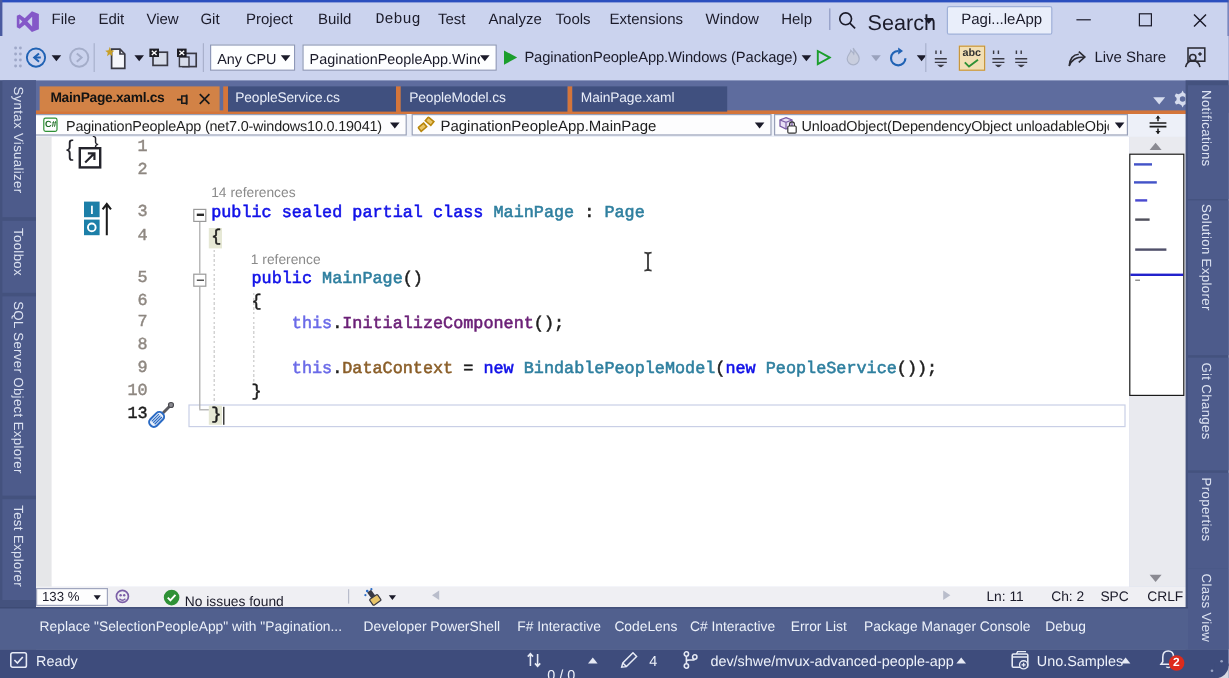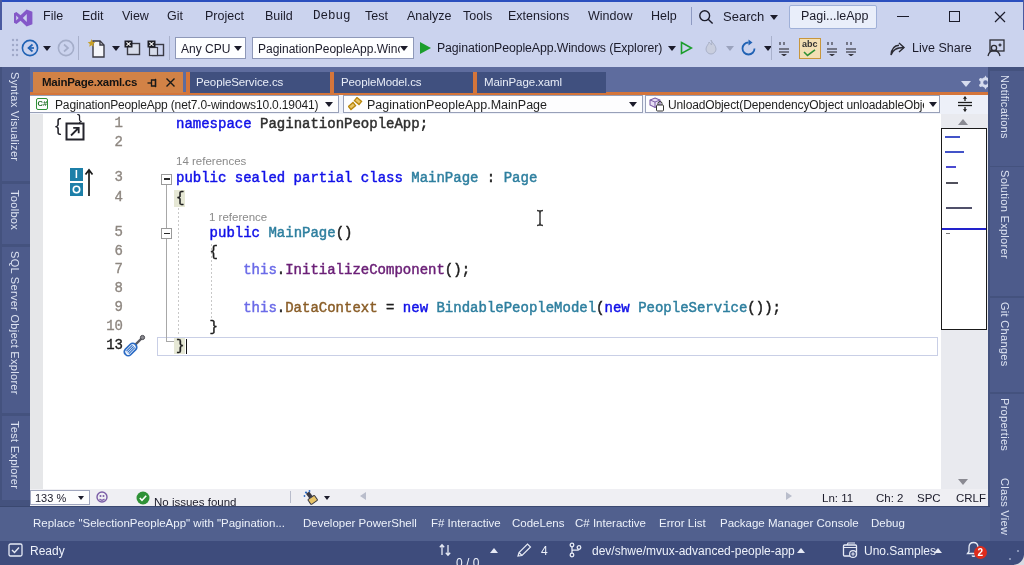--- a/index.html
+++ b/index.html
@@ -40,21 +40,21 @@
   <div class="abs ui" style="left:407px;top:9px;font-size:12.5px;">Analyze</div>
   <div class="abs ui" style="left:463px;top:9px;font-size:12.5px;">Tools</div>
   <div class="abs ui" style="left:508px;top:9px;font-size:12.5px;">Extensions</div>
   <div class="abs ui" style="left:588px;top:9px;font-size:12.5px;">Window</div>
   <div class="abs ui" style="left:651px;top:9px;font-size:12.5px;">Help</div>
 
   <svg class="abs" style="left:698px;top:9px;" width="16" height="16" viewBox="0 0 16 16">
       <circle cx="6.7" cy="6.7" r="4.9" fill="none" stroke="#1b1b2a" stroke-width="1.4"></circle>
       <line x1="10.2" y1="10.2" x2="14.6" y2="14.6" stroke="#1b1b2a" stroke-width="1.4"></line>
     </svg>
-  <div class="abs ui" style="left:723px;top:9px;font-size:13px;">Search</div>
+  <div class="abs ui" style="left:723px;top:9px;font-size:18px;">Search</div>
   <div class="abs" style="left:770px;top:15px;width:0;height:0;border-left:4px solid transparent;border-right:4px solid transparent;border-top:5px solid #1b1b2a;"></div>
   <div class="abs" style="left:691px;top:7px;width:1px;height:18px;background:#8e9ac2;"></div>
   <div class="abs" style="left:789px;top:5px;width:86px;height:22px;background:#E9EEFA;border:1px solid #9FB0D8;border-radius:2px;"></div>
   <div class="abs ui" style="left:801px;top:9px;font-size:12.5px;">Pagi...leApp</div>
 
   <div class="abs" style="left:897px;top:16px;width:12px;height:1.4px;background:#1b1b2a;"></div>
   <div class="abs" style="left:949px;top:11px;width:9px;height:9px;border:1.2px solid #1b1b2a;"></div>
   <svg class="abs" style="left:994px;top:11px;" width="12" height="12" viewBox="0 0 12 12">
       <path d="M1 1 L11 11 M11 1 L1 11" stroke="#1b1b2a" stroke-width="1.2"></path>
     </svg>
@@ -113,21 +113,21 @@
   <div class="abs ui" style="left:181px;top:41.5px;font-size:12px;">Any CPU</div>
   <div class="abs" style="left:234px;top:46px;width:0;height:0;border-left:4px solid transparent;border-right:4px solid transparent;border-top:5px solid #1b1b2a;"></div>
 
   <div class="abs" style="left:252px;top:37px;width:162px;height:22px;background:#FDFEFF;border:1px solid #8E98B8;box-sizing:border-box;overflow:hidden;"></div>
   <div class="abs ui" style="left:258px;top:41.5px;font-size:12px;white-space:nowrap;width:142px;overflow:hidden;">PaginationPeopleApp.Winc</div>
   <div class="abs" style="left:400px;top:46px;width:0;height:0;border-left:4px solid transparent;border-right:4px solid transparent;border-top:5px solid #1b1b2a;"></div>
 
   <svg class="abs" style="left:419px;top:41px;" width="13" height="14" viewBox="0 0 13 14">
       <path d="M1 1 L12 7 L1 13 Z" fill="#1B9E2C"></path>
     </svg>
-  <div class="abs ui" style="left:437px;top:41px;font-size:12.3px;letter-spacing:-0.1px;">PaginationPeopleApp.Windows (Explorer)</div>
+  <div class="abs ui" style="left:437px;top:41px;font-size:12.3px;letter-spacing:-0.1px;">PaginationPeopleApp.Windows (Package)</div>
   <div class="abs" style="left:668px;top:46px;width:0;height:0;border-left:4px solid transparent;border-right:4px solid transparent;border-top:5px solid #1b1b2a;"></div>
   <svg class="abs" style="left:680px;top:41px;" width="13" height="14" viewBox="0 0 13 14">
       <path d="M1.5 1.5 L11.5 7 L1.5 12.5 Z" fill="none" stroke="#1B9E2C" stroke-width="1.6"></path>
     </svg>
 
   <svg class="abs" style="left:703px;top:39px;" width="17" height="18" viewBox="0 0 17 18">
       <path d="M8 1 C9 4 13 6 13 10 A5 5 0 0 1 3 10 C3 7 6 5 6 3 C7 4 8 5 8.5 6 C9 4.5 8.5 2.5 8 1 Z" fill="#C9CEDE" stroke="#AAB2C8" stroke-width="1"></path>
     </svg>
   <div class="abs" style="left:726px;top:46px;width:0;height:0;border-left:4px solid transparent;border-right:4px solid transparent;border-top:5px solid #9AA2BC;"></div>
 
@@ -300,21 +300,20 @@
       <line x1="12" y1="14" x2="20" y2="6" stroke="#5A5A60" stroke-width="2.4"></line>
       <circle cx="20.5" cy="5.5" r="2.1" fill="#8A8A90" stroke="#4A4A50" stroke-width="1"></circle>
       <g transform="rotate(45 8.5 17.5)">
         <rect x="4.7" y="10.5" width="7.6" height="14" rx="3.4" fill="#EAF1FB" stroke="#2B6BC4" stroke-width="1.7"></rect>
         <line x1="6.8" y1="13" x2="6.8" y2="21.5" stroke="#2B6BC4" stroke-width="1"></line>
         <line x1="8.5" y1="13" x2="8.5" y2="21.5" stroke="#2B6BC4" stroke-width="1"></line>
         <line x1="10.2" y1="13" x2="10.2" y2="21.5" stroke="#2B6BC4" stroke-width="1"></line>
       </g>
     </svg>
 
-  <div class="abs mono" style="left:176px;top:114.5px;"><span class="k">namespace</span><span class="pl"> </span><span style="color:#2F2F2F">PaginationPeopleApp</span><span class="pl">;</span></div>
   <div class="abs lens" style="left:176px;top:155px;">14 references</div>
   <div class="abs mono" style="left:176px;top:169px;"><span class="k">public sealed partial class</span><span class="pl"> </span><span class="ty">MainPage</span><span class="pl"> : </span><span class="ty">Page</span></div>
   <div class="abs mono" style="left:176px;top:188.5px;"><span class="pl">{</span></div>
   <div class="abs lens" style="left:209px;top:210.5px;">1 reference</div>
   <div class="abs mono" style="left:209.6px;top:223.5px;"><span class="k">public</span><span class="pl"> </span><span class="ty">MainPage</span><span class="pl">()</span></div>
   <div class="abs mono" style="left:209.6px;top:242.5px;"><span class="pl">{</span></div>
   <div class="abs mono" style="left:243.2px;top:261px;"><span class="th">this</span><span class="pl">.</span><span class="me">InitializeComponent</span><span class="pl">();</span></div>
   <div class="abs mono" style="left:243.2px;top:298.5px;"><span class="th">this</span><span class="pl">.</span><span class="pr">DataContext</span><span class="pl"> = </span><span class="k">new</span><span class="pl"> </span><span class="ty">BindablePeopleModel</span><span class="pl">(</span><span class="k">new</span><span class="pl"> </span><span class="ty">PeopleService</span><span class="pl">());</span></div>
   <div class="abs mono" style="left:209.6px;top:317.5px;"><span class="pl">}</span></div>
   <div class="abs mono" style="left:176px;top:336.5px;"><span class="pl">}</span></div>

